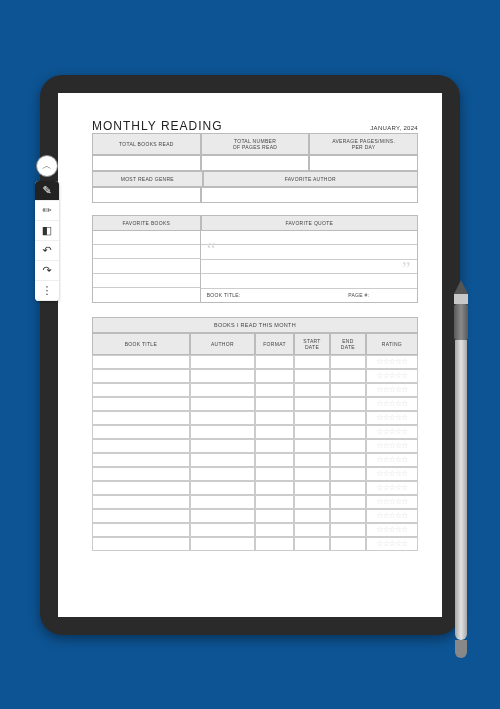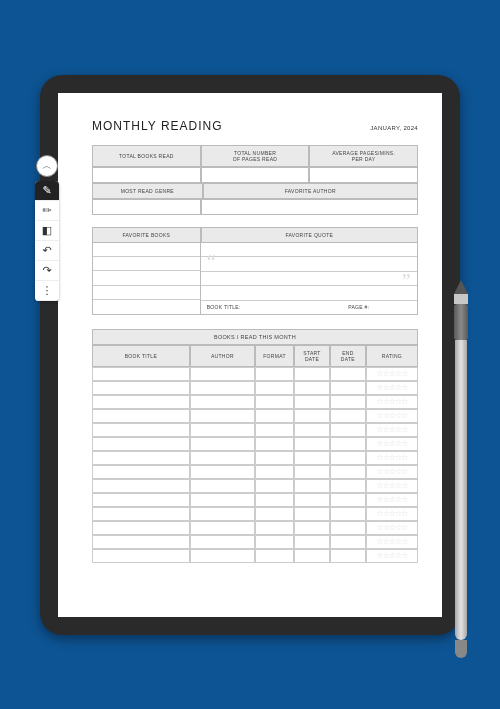--- a/index.html
+++ b/index.html
@@ -74,21 +74,21 @@
   .page {
     padding: 26px 24px 18px 34px;
     font-size: 6px;
     color: #444;
     letter-spacing: 0.3px;
   }
   .header {
     display: flex;
     justify-content: space-between;
     align-items: baseline;
-    margin-bottom: 12px;
+    margin-bottom: 0;
   }
   .title {
     font-size: 12px;
     font-weight: 400;
     letter-spacing: 1px;
     color: #222;
   }
   .date { font-size: 6px; color: #333; }
   .row { display: flex; }
   .cell {

